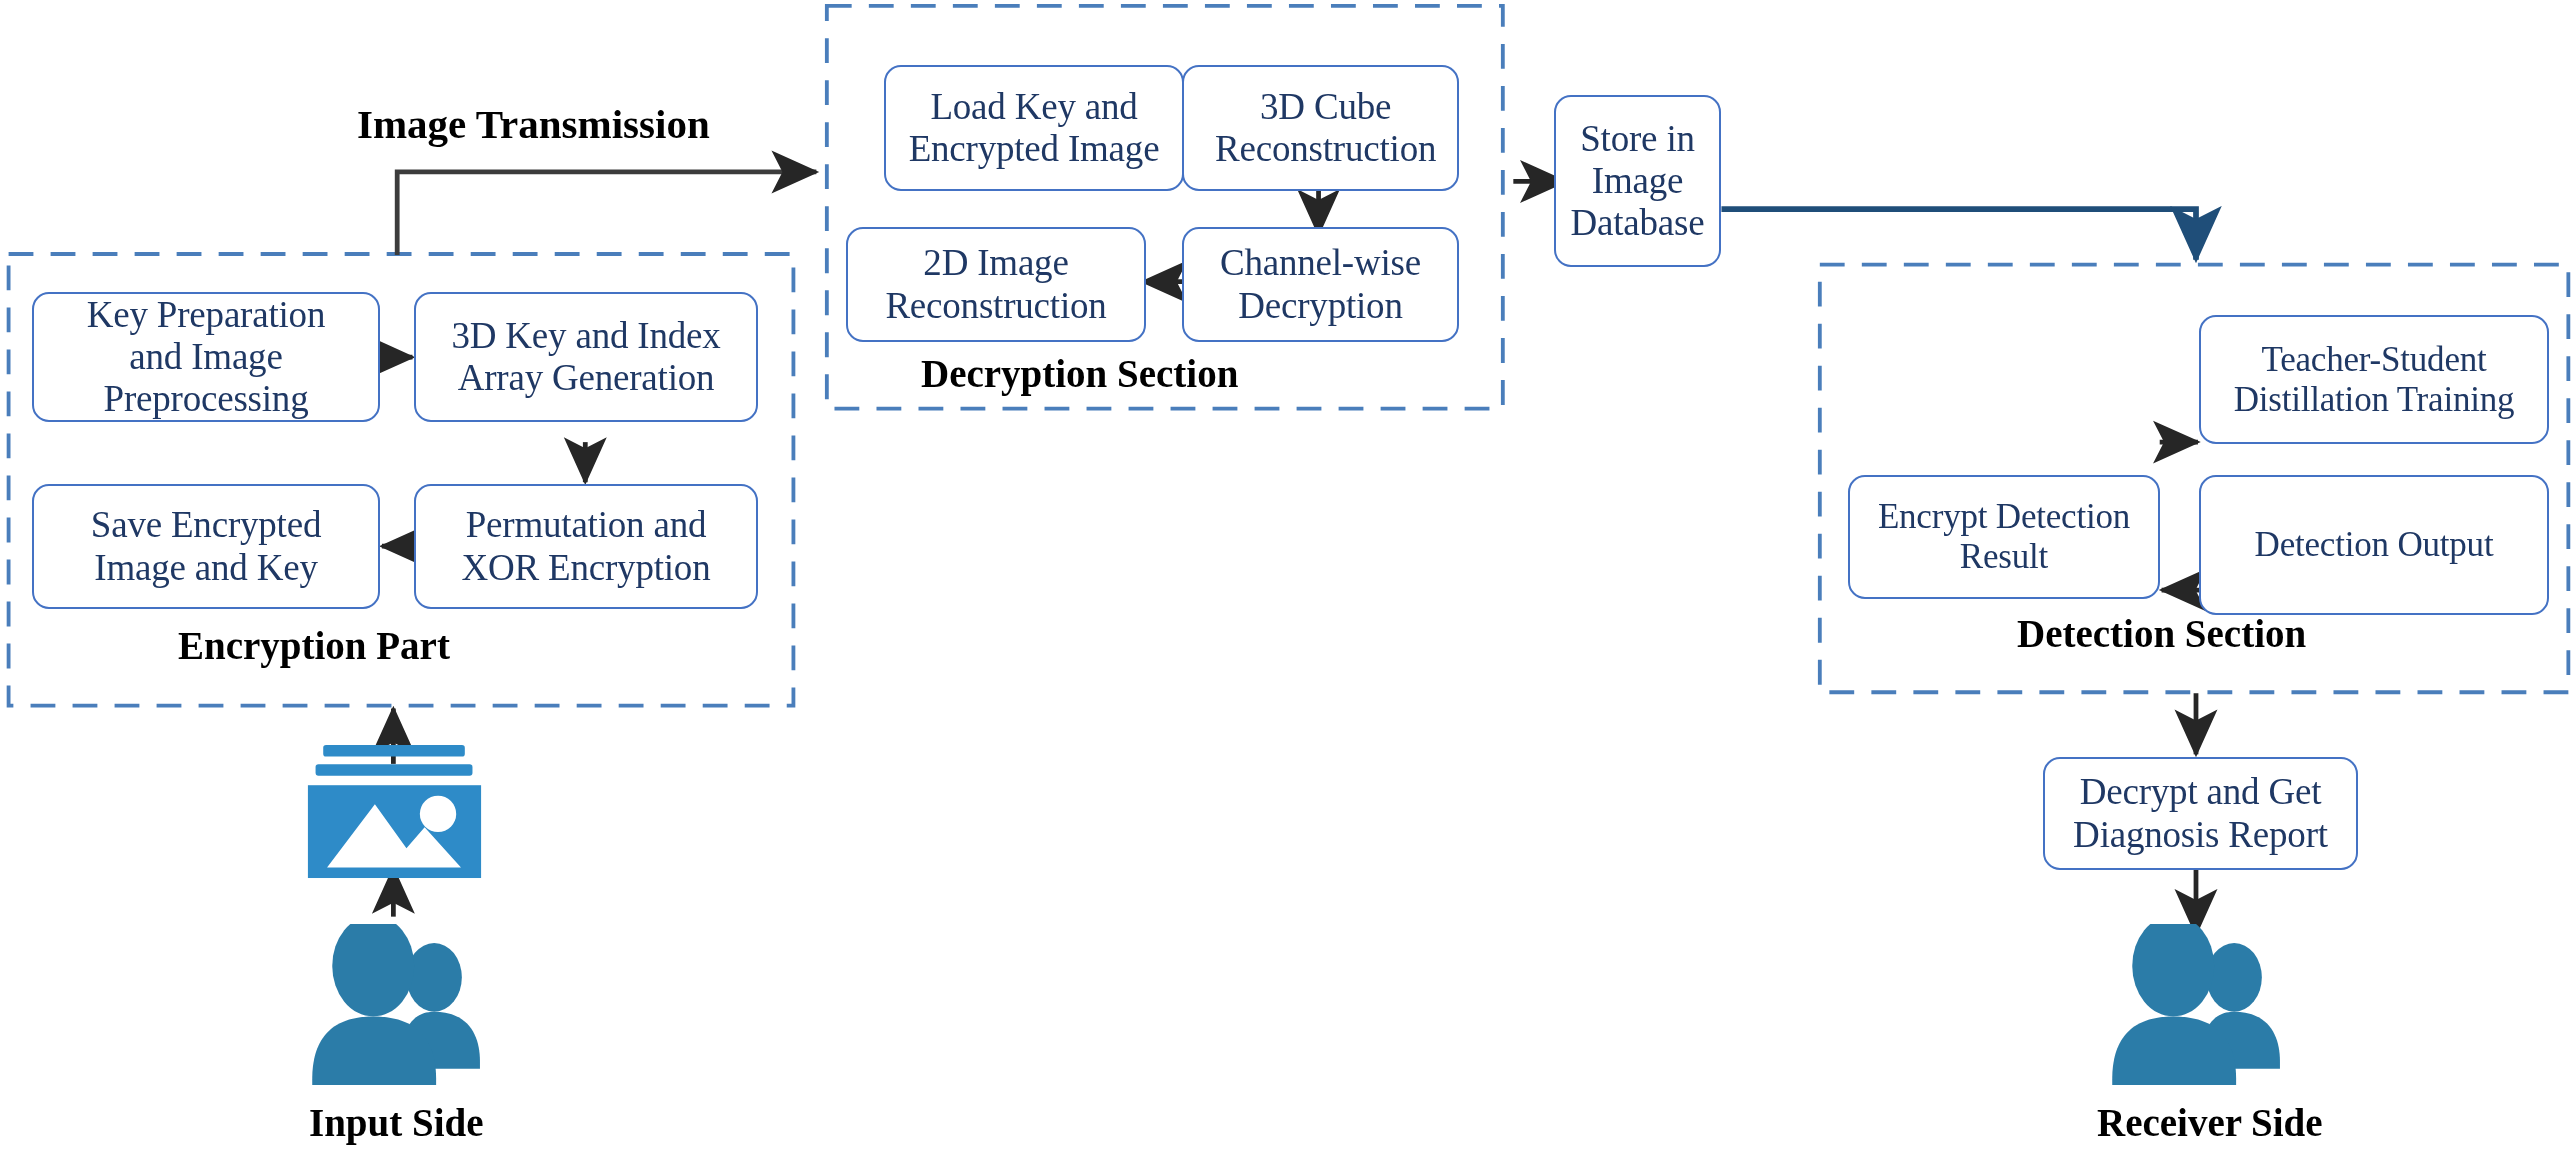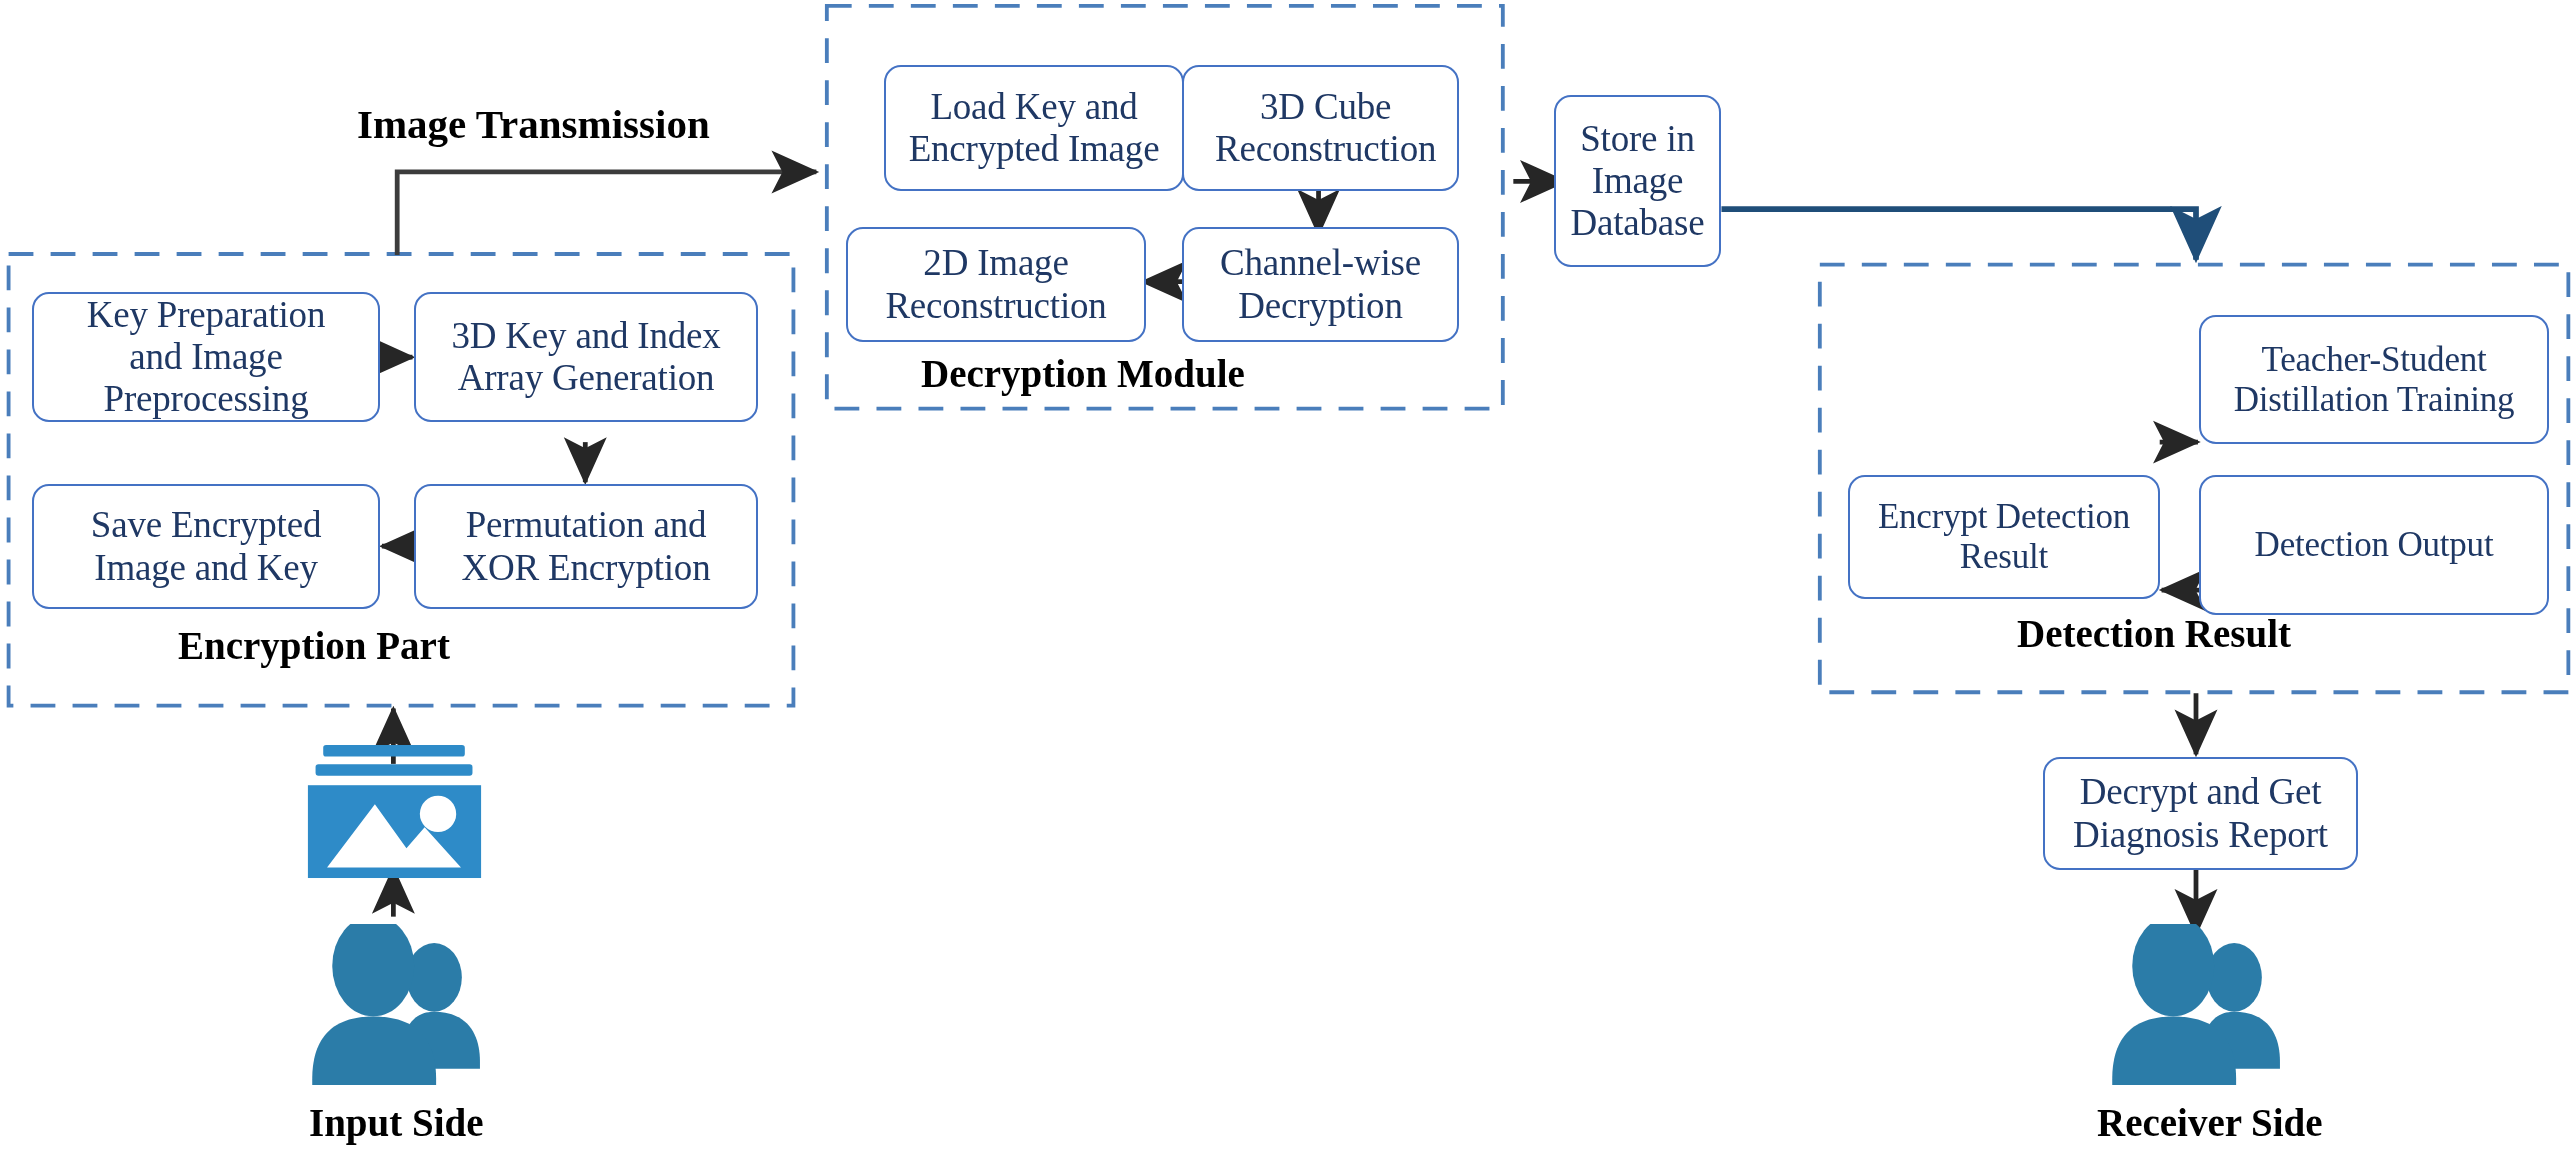--- a/index.html
+++ b/index.html
@@ -122,36 +122,36 @@
 
   <div class="node" style="left:1182px;top:65px;width:277px;height:126px;padding-left:16px;">3D Cube
 Reconstruction</div>
 
   <div class="node" style="left:846px;top:227px;width:300px;height:115px;">2D Image
 Reconstruction</div>
 
   <div class="node" style="left:1182px;top:227px;width:277px;height:115px;">Channel-wise
 Decryption</div>
 
-  <div class="caption" style="left:921px;top:351px;">Decryption Module</div>
+  <div class="caption" style="left:921px;top:351px;">Decryption Section</div>
 
   <div class="node" style="left:1554px;top:95px;width:167px;height:172px;">Store in
 Image
 Database</div>
 
 
   <div class="node sm" style="left:2199px;top:315px;width:350px;height:129px;">Teacher-Student
 Distillation Training</div>
 
   <div class="node sm" style="left:1848px;top:475px;width:312px;height:124px;">Encrypt Detection
 Result</div>
 
   <div class="node sm" style="left:2199px;top:475px;width:350px;height:140px;">Detection Output</div>
 
-  <div class="caption" style="left:2017px;top:611px;">Detection Result</div>
+  <div class="caption" style="left:2017px;top:611px;">Detection Section</div>
 
   <div class="node" style="left:2043px;top:757px;width:315px;height:113px;">Decrypt and Get
 Diagnosis Report</div>
 
   <div class="iconwrap" style="left:306px;top:745px;width:177px;height:134px;">
     <svg width="177" height="134" viewBox="0 0 185 140">
       <rect x="18" y="0" width="148" height="12" rx="3" fill="#2e8bc8"></rect>
       <rect x="10" y="20" width="164" height="12" rx="3" fill="#2e8bc8"></rect>
       <rect x="2" y="42" width="181" height="97" fill="#2e8bc8"></rect>
       <circle cx="138" cy="72" r="19" fill="#ffffff"></circle>

